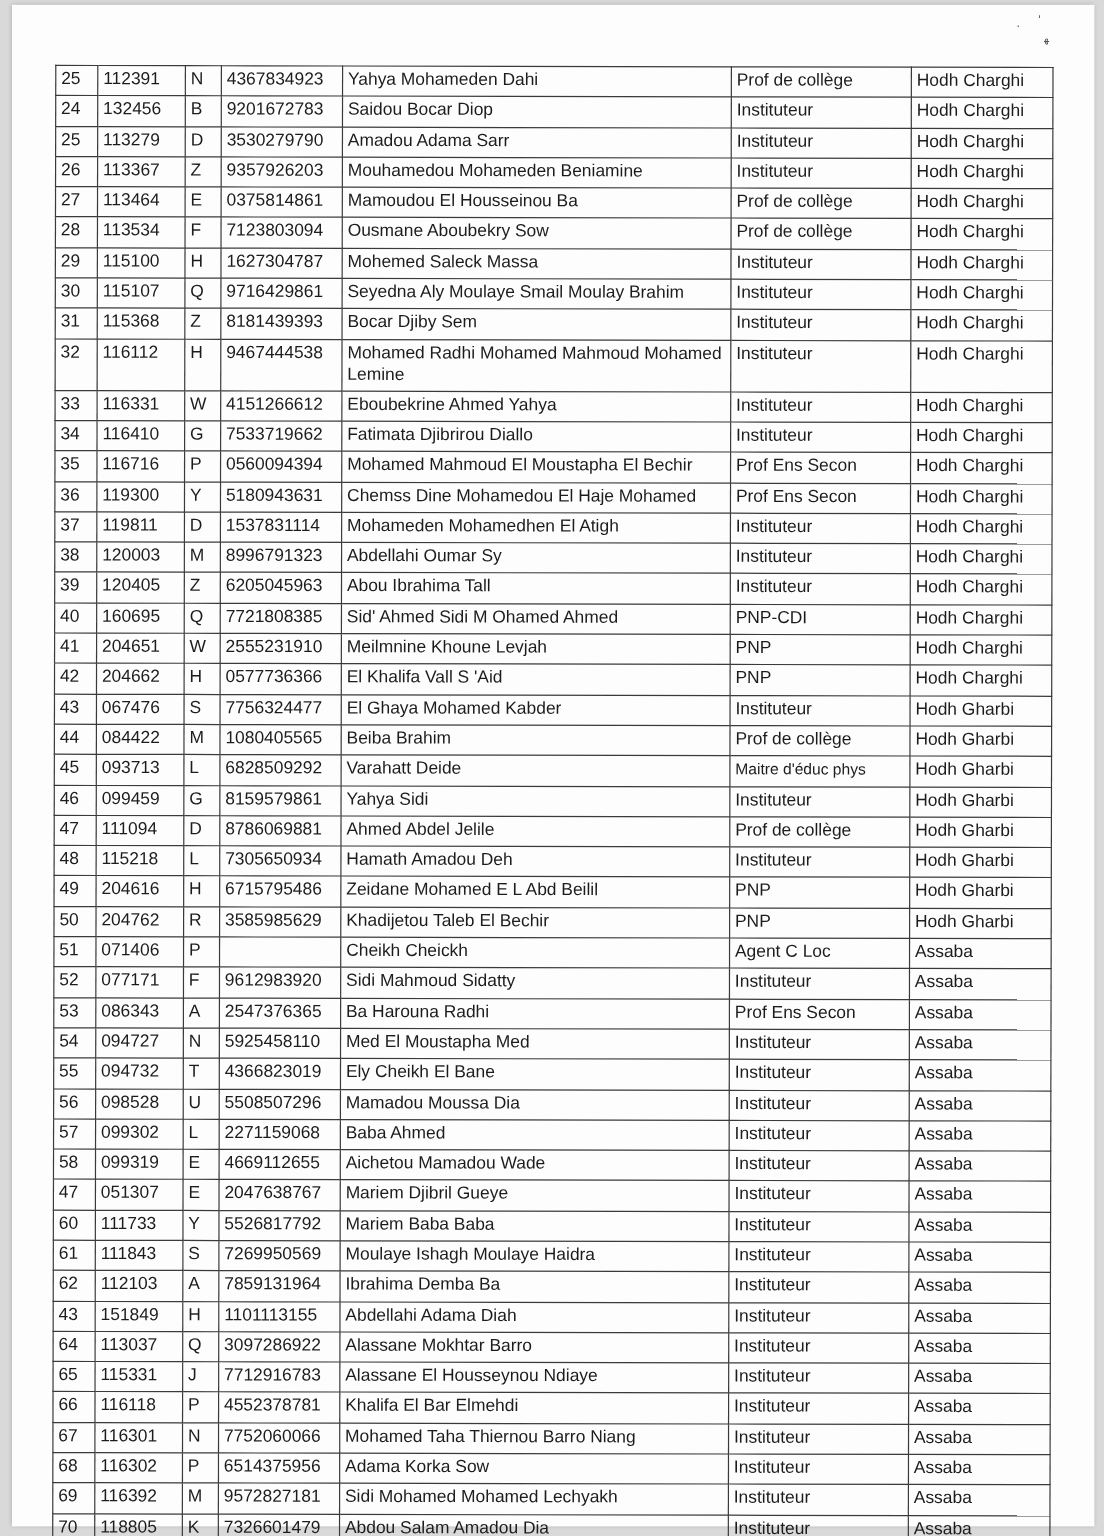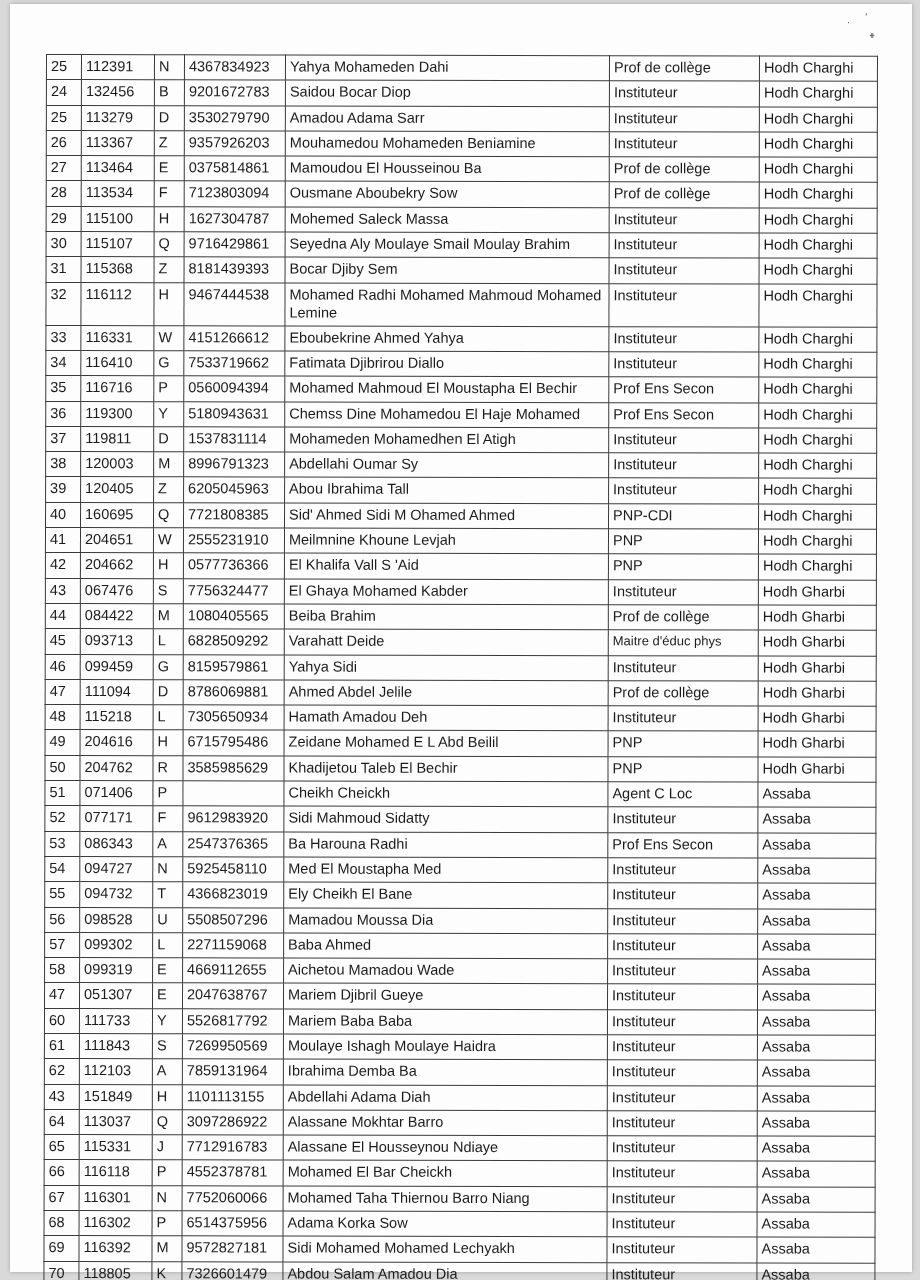--- a/index.html
+++ b/index.html
@@ -472,21 +472,21 @@
         <td>7712916783</td>
         <td>Alassane El Housseynou Ndiaye</td>
         <td>Instituteur</td>
         <td>Assaba</td>
       </tr>
       <tr>
         <td>66</td>
         <td>116118</td>
         <td>P</td>
         <td>4552378781</td>
-        <td>Mohamed El Bar Cheickh</td>
+        <td>Khalifa El Bar Elmehdi</td>
         <td>Instituteur</td>
         <td>Assaba</td>
       </tr>
       <tr>
         <td>67</td>
         <td>116301</td>
         <td>N</td>
         <td>7752060066</td>
         <td>Mohamed Taha Thiernou Barro Niang</td>
         <td>Instituteur</td>

